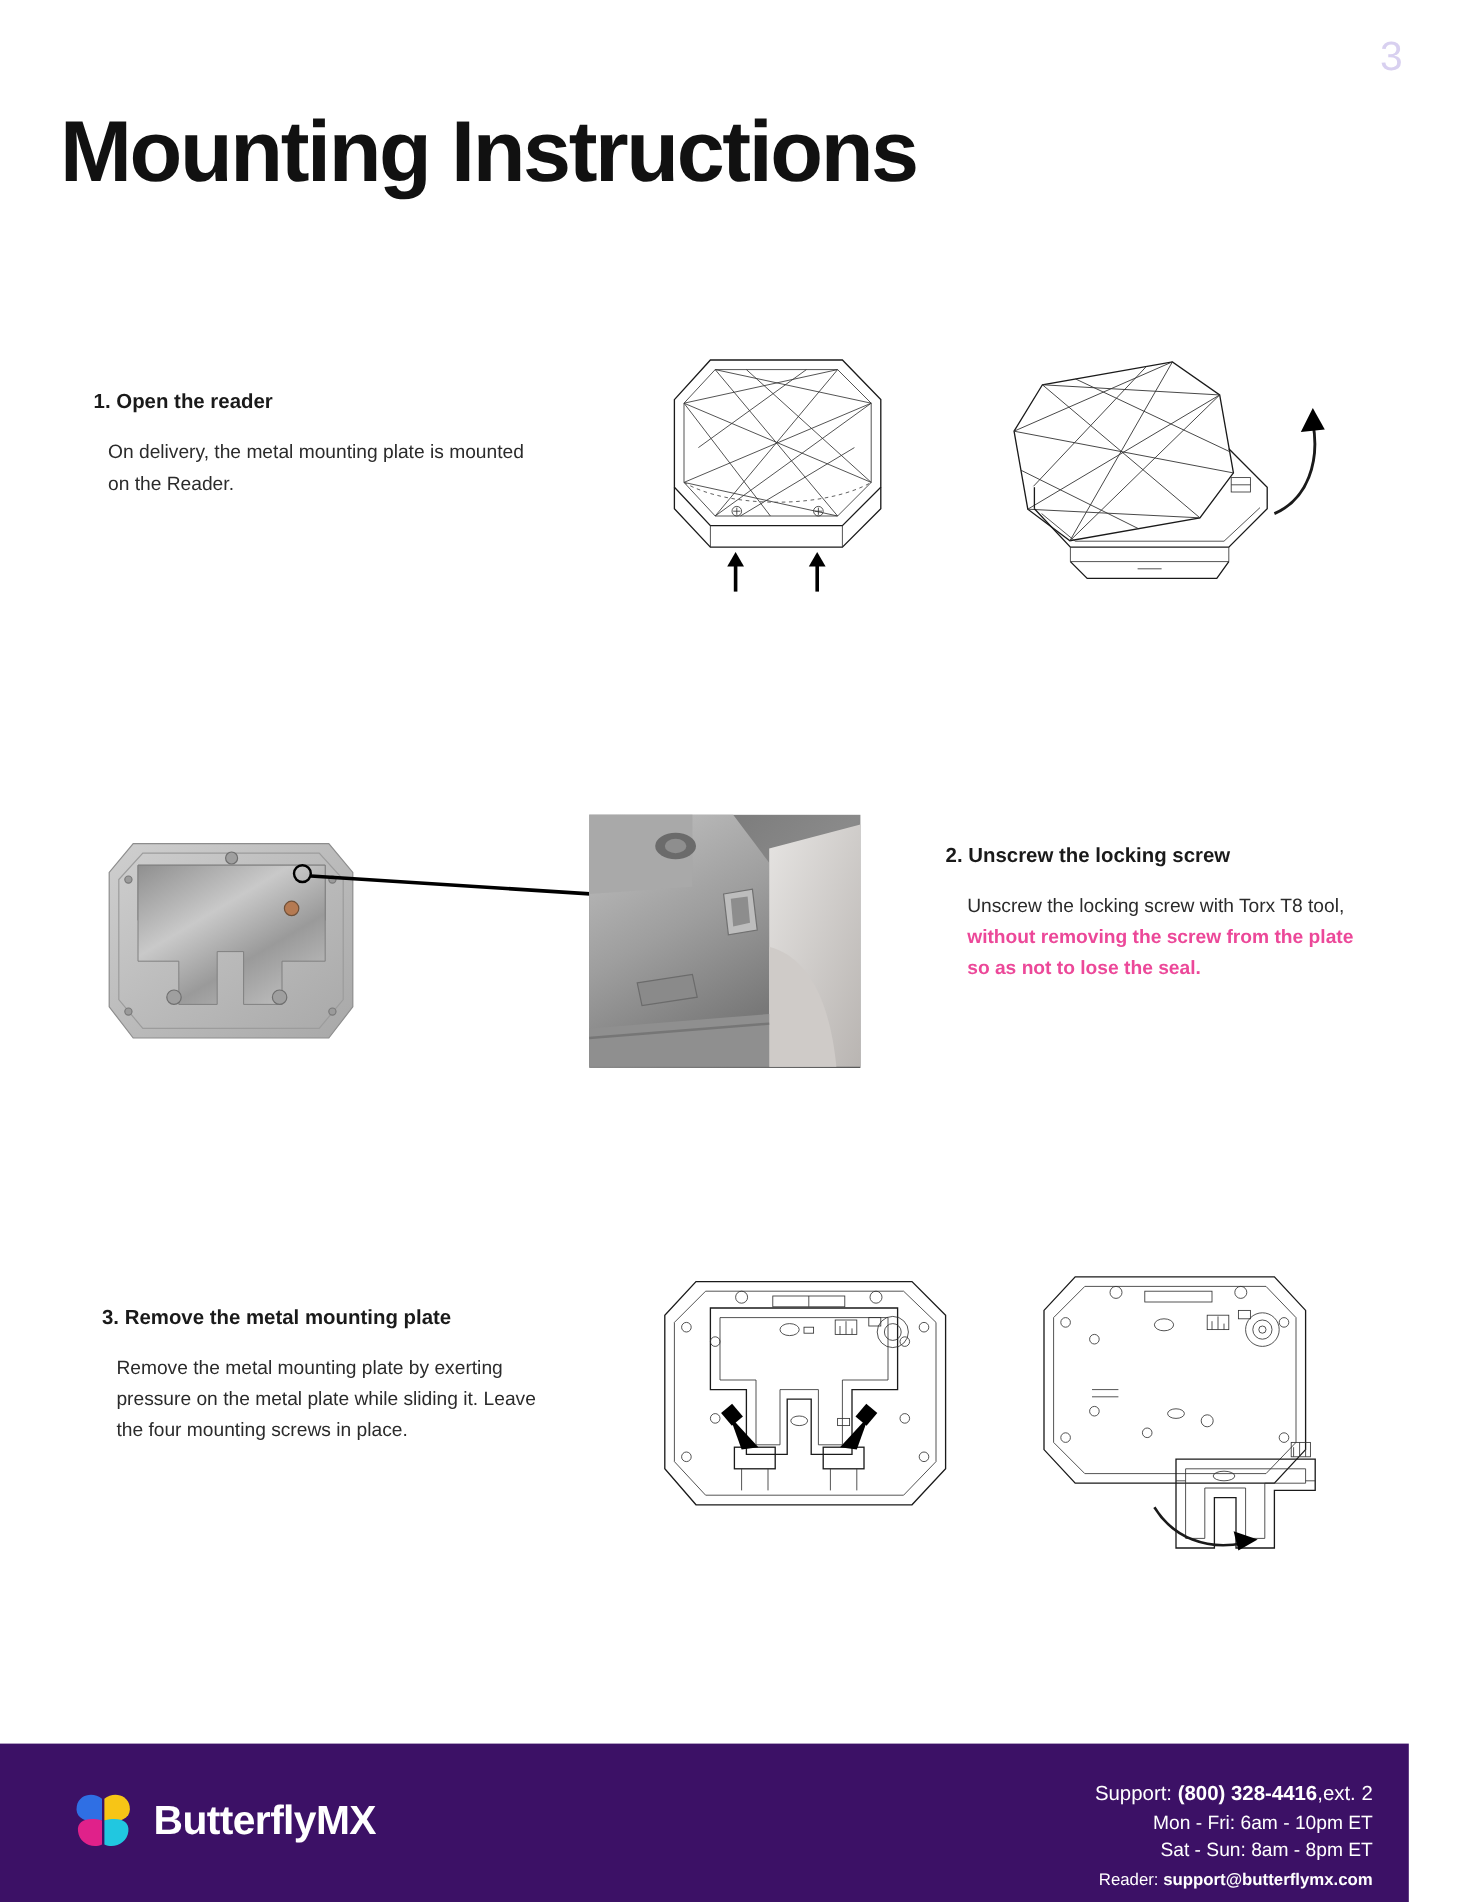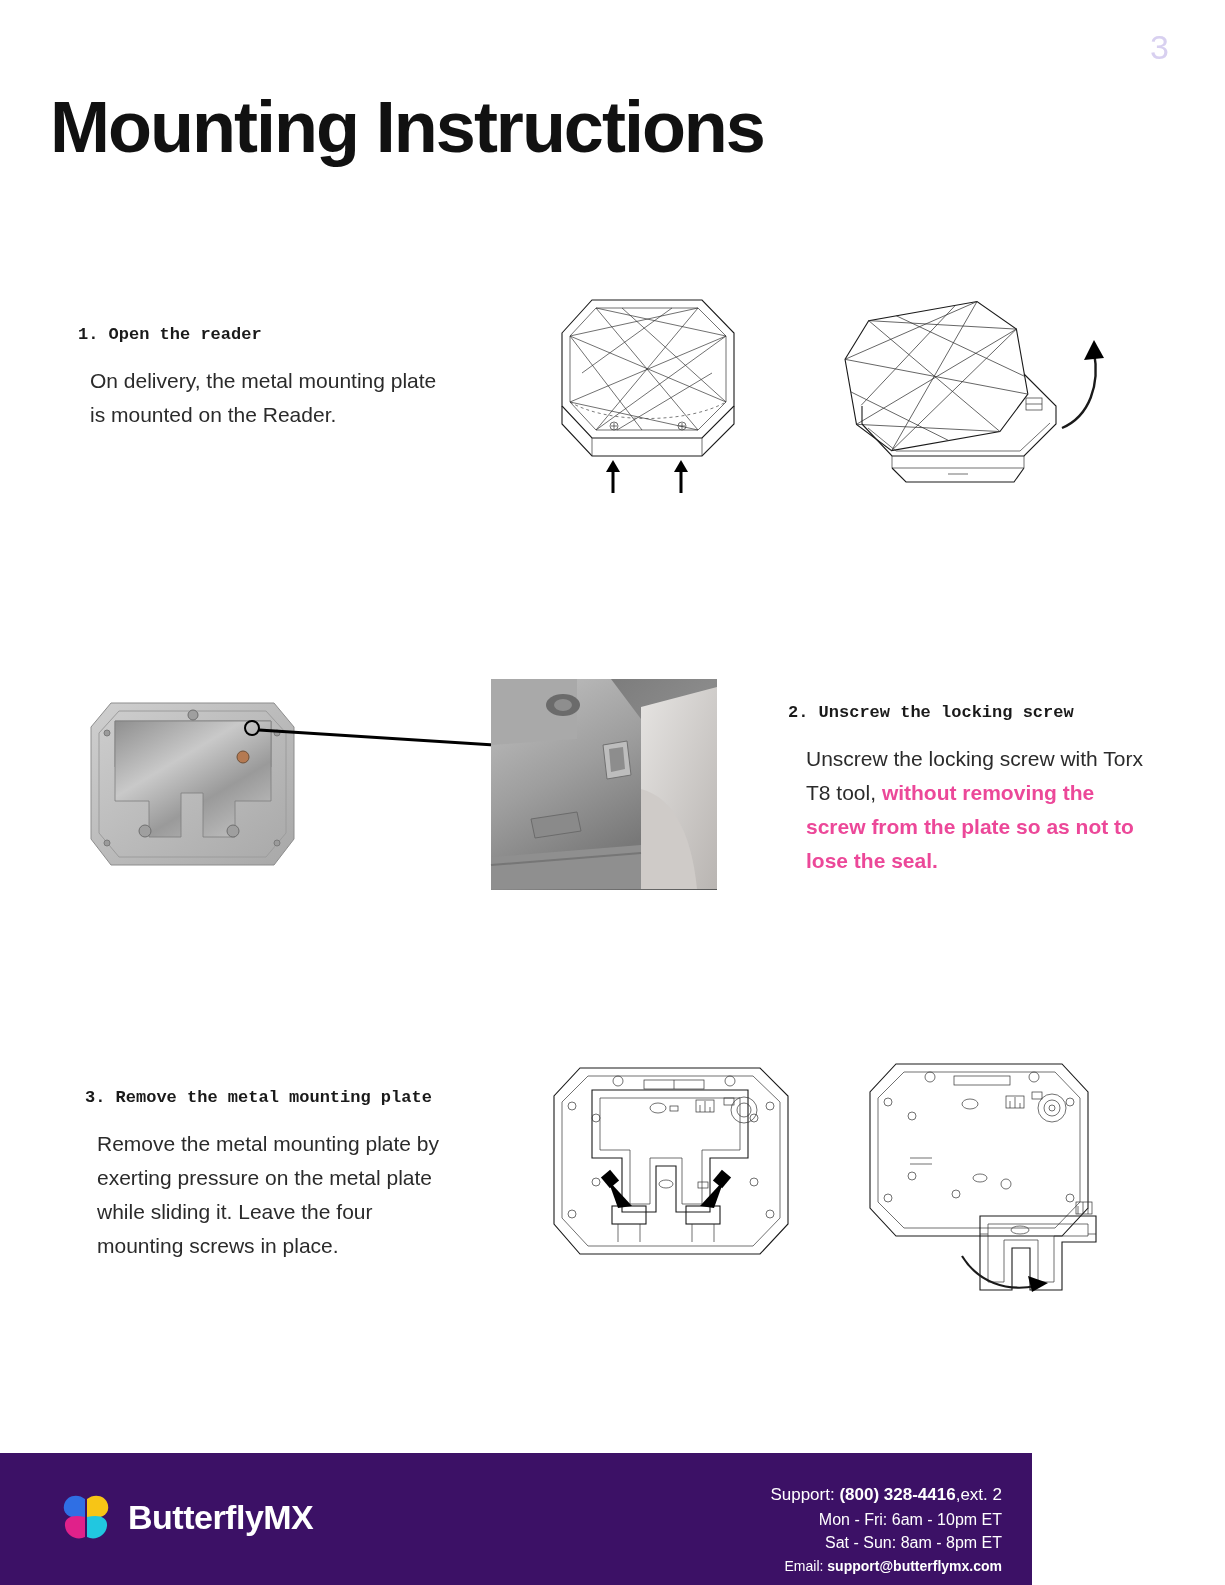--- a/index.html
+++ b/index.html
@@ -45,24 +45,23 @@
     position: absolute;
     top: 325px;
     left: 78px;
     width: 370px;
   }
   .step-heading {
     font-size: 17px;
     font-weight: 700;
     color: #1a1a1a;
     margin: 0 0 20px 0;
-    font-family: Liberation Mono, monospace;
   }
   .step-body {
-    font-size: 21px;
+    font-size: 16px;
     line-height: 1.62;
     color: #2b2b2b;
     margin: 0 0 14px 12px;
   }
   .step-body:last-child { margin-bottom: 0; }
 
   .fig-open-closed {
     position: absolute;
     top: 278px;
     left: 522px;
@@ -129,21 +128,21 @@
     left: 866px;
     width: 265px;
     height: 240px;
   }
 
   
   .footer {
     position: absolute;
     left: 0;
     bottom: 0;
-    width: 1032px;
+    width: 1174px;
     height: 132px;
     background: #3c1166;
     color: #ffffff;
   }
   .logo-wrap {
     position: absolute;
     left: 60px;
     top: 38px;
     display: flex;
     align-items: center;
@@ -457,17 +456,17 @@
           <path d="M27,26 L27,8 C34,2 46,4 48,14 C50,24 40,29 27,26 Z" fill="#f7c516"></path>
           <path d="M27,26 L27,46 C35,50 46,45 47,35 C48,26 39,23 27,26 Z" fill="#21c7e0"></path>
         </svg>
       </div>
       <div class="logo-text">ButterflyMX</div>
     </div>
     <div class="support-block">
       <div class="support-line1"><span>Support: </span><b>(800) 328-4416</b><span>,ext. 2</span></div>
       <div class="support-hours">Mon - Fri: 6am - 10pm ET</div>
       <div class="support-hours">Sat - Sun: 8am - 8pm ET</div>
-      <div class="support-email"><span>Email: </span><b>support@butterflymx.com</b></div>
+      <div class="support-email"><span>Reader: </span><b>support@butterflymx.com</b></div>
     </div>
   </div>
 
 </div>
 
 </body></html>

